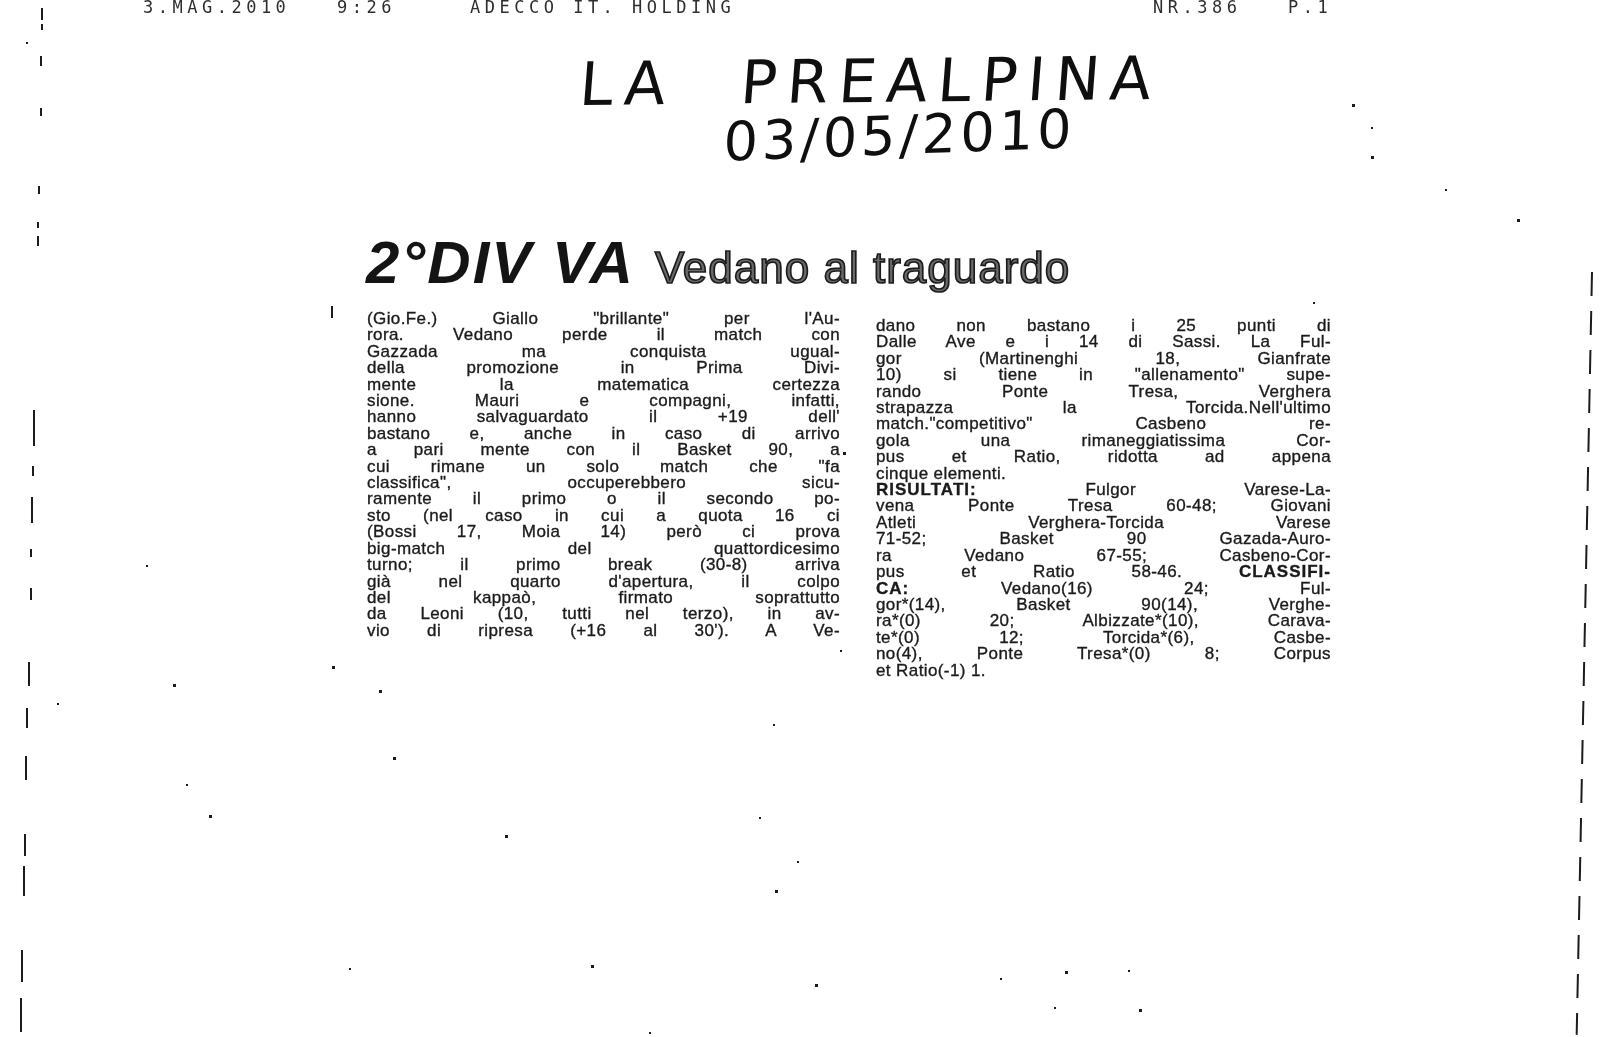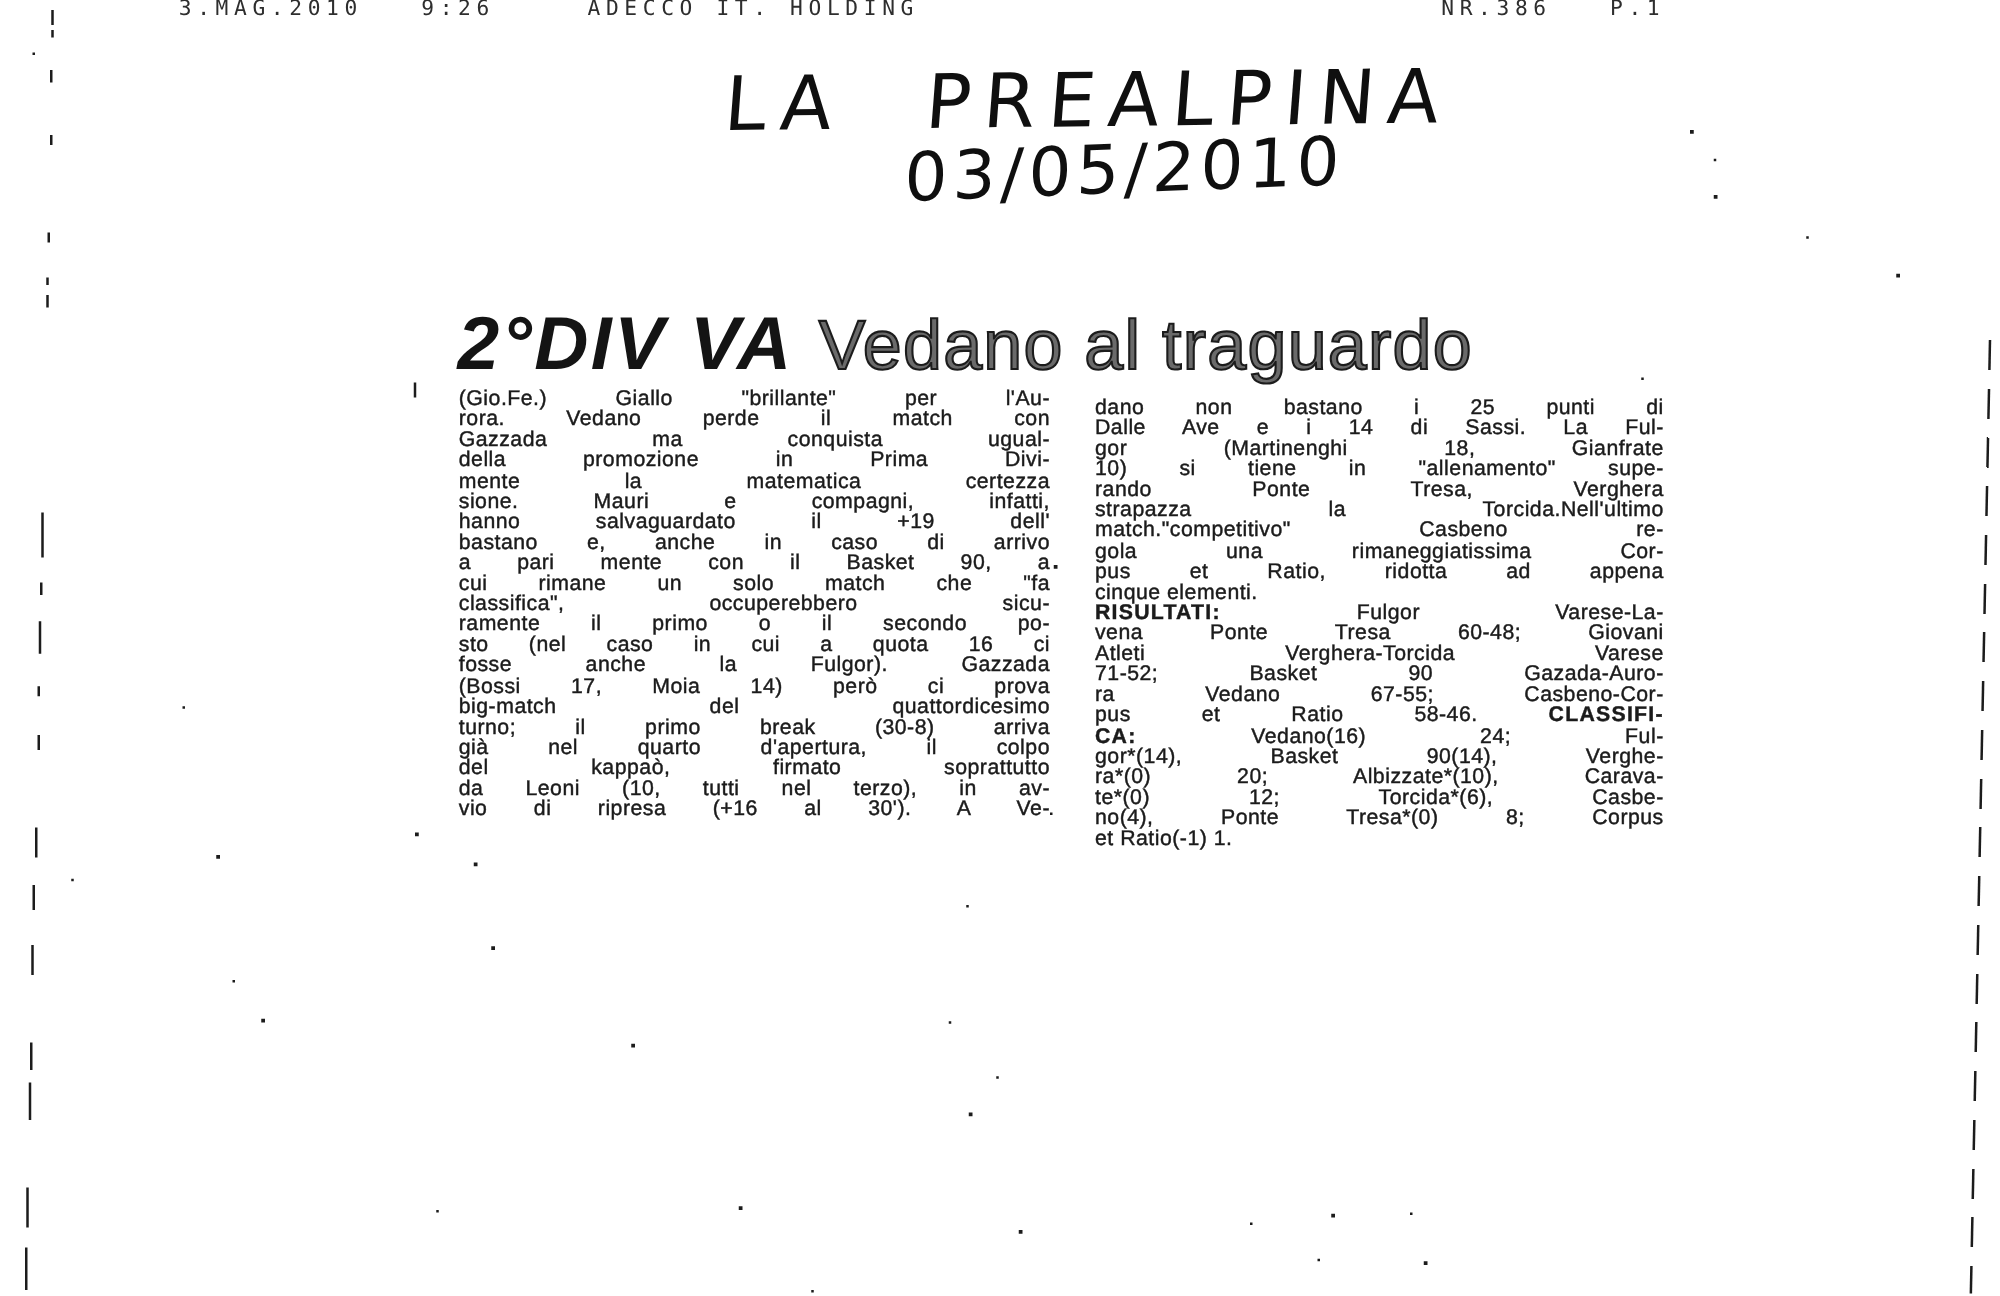--- a/index.html
+++ b/index.html
@@ -18,27 +18,27 @@
   .fh1{left:143px}.fh2{left:337px}.fh3{left:470px}.fh4{left:1153px}.fh5{left:1288px}
 
   
   .hand{position:absolute;color:#0f0f0f;font-family:"DejaVu Sans",sans-serif;}
   .hand1{left:580px;top:46px;font-size:60px;letter-spacing:10px;word-spacing:36px;
          transform:skewX(-5deg) rotate(-0.6deg)}
   .hand2{left:724px;top:104px;font-size:54px;letter-spacing:4px;
          transform:skewX(-4deg) rotate(-2.2deg)}
 
   
-  .headline{position:absolute;left:366px;top:240px;display:flex;align-items:baseline;
+  .headline{position:absolute;left:366px;top:228px;display:flex;align-items:baseline;
             gap:20px;white-space:nowrap}
   .kicker{
     font-size:60px;font-weight:bold;font-style:italic;letter-spacing:2px;color:#141414;
   }
   .htitle{
-    font-size:56px;letter-spacing:1px;color:#6a6a6a;
+    font-size:44px;letter-spacing:1px;color:#6a6a6a;
     -webkit-text-stroke:1.7px #1c1c1c;
   }
 
   
   .article{position:absolute;left:367px;top:311px;width:976px;height:380px}
   .col{position:absolute;top:0}
   .col1{left:0;width:473px}
   .col2{left:509px;width:455px;top:7px}
   .tline{
     font-size:17px;line-height:16.4px;letter-spacing:0.4px;color:#1b1b1b;
@@ -83,21 +83,20 @@
         <div class="tline just"><span>della promozione in Prima Divi-</span></div>
         <div class="tline just"><span>mente la matematica certezza</span></div>
         <div class="tline just"><span>sione. Mauri e compagni, infatti,</span></div>
         <div class="tline just"><span>hanno salvaguardato il +19 dell'</span></div>
         <div class="tline just"><span>bastano e, anche in caso di arrivo</span></div>
         <div class="tline just"><span>a pari mente con il Basket 90, a</span></div>
         <div class="tline just"><span>cui rimane un solo match che "fa</span></div>
         <div class="tline just"><span>classifica", occuperebbero sicu-</span></div>
         <div class="tline just"><span>ramente il primo o il secondo po-</span></div>
         <div class="tline just"><span>sto (nel caso in cui a quota 16 ci</span></div>
-        <div class="tline just"><span>fosse anche la Fulgor). Gazzada</span></div>
         <div class="tline just"><span>(Bossi 17, Moia 14) però ci prova</span></div>
         <div class="tline just"><span>big-match del quattordicesimo</span></div>
         <div class="tline just"><span>turno; il primo break (30-8) arriva</span></div>
         <div class="tline just"><span>già nel quarto d'apertura, il colpo</span></div>
         <div class="tline just"><span>del kappaò, firmato soprattutto</span></div>
         <div class="tline just"><span>da Leoni (10, tutti nel terzo), in av-</span></div>
         <div class="tline just"><span>vio di ripresa (+16 al 30'). A Ve-</span></div>
       </div>
     <div class="col col2">
         <div class="tline just"><span>dano non bastano i 25 punti di</span></div>

